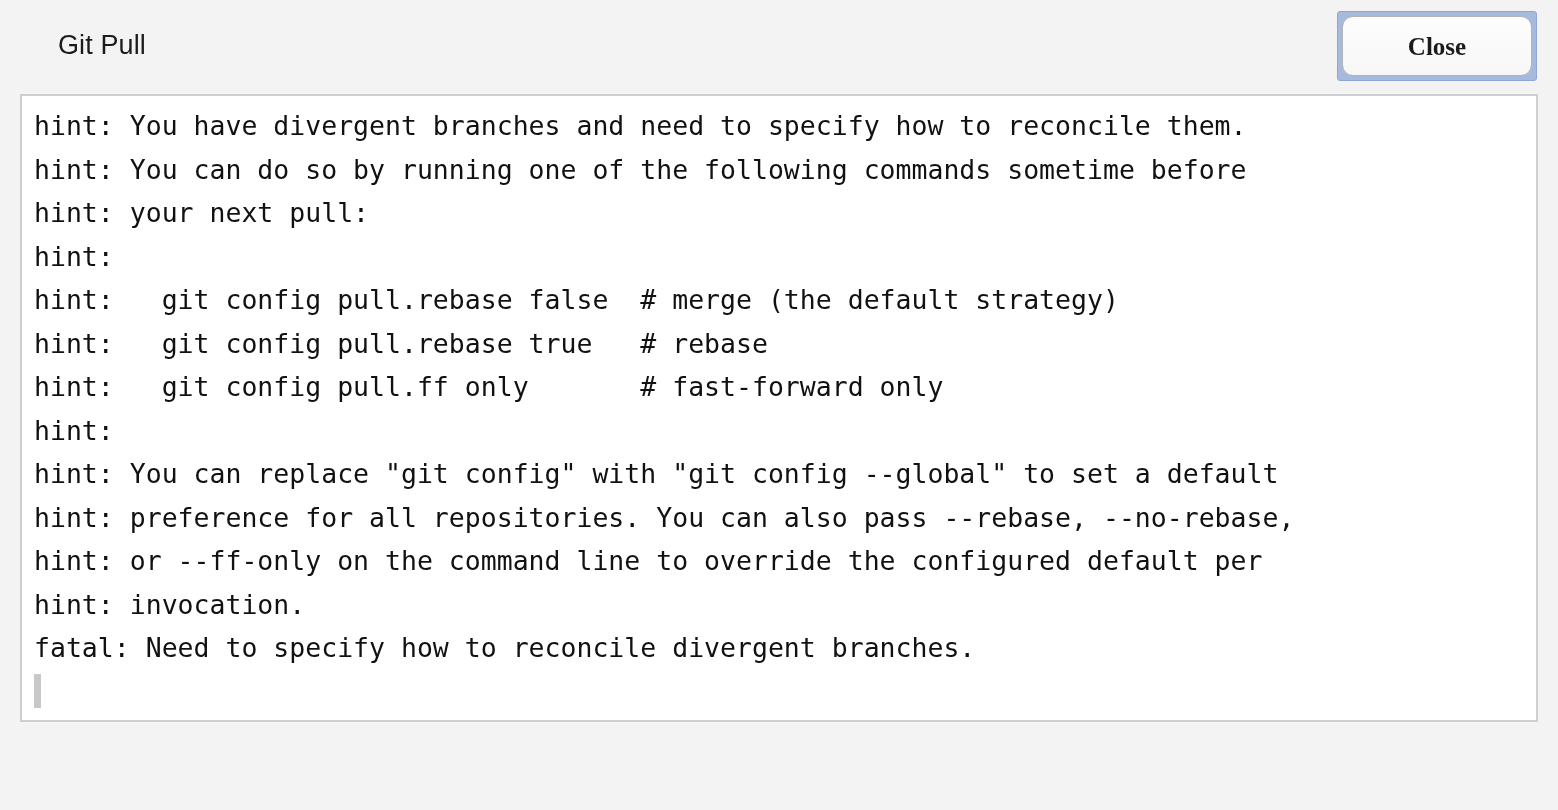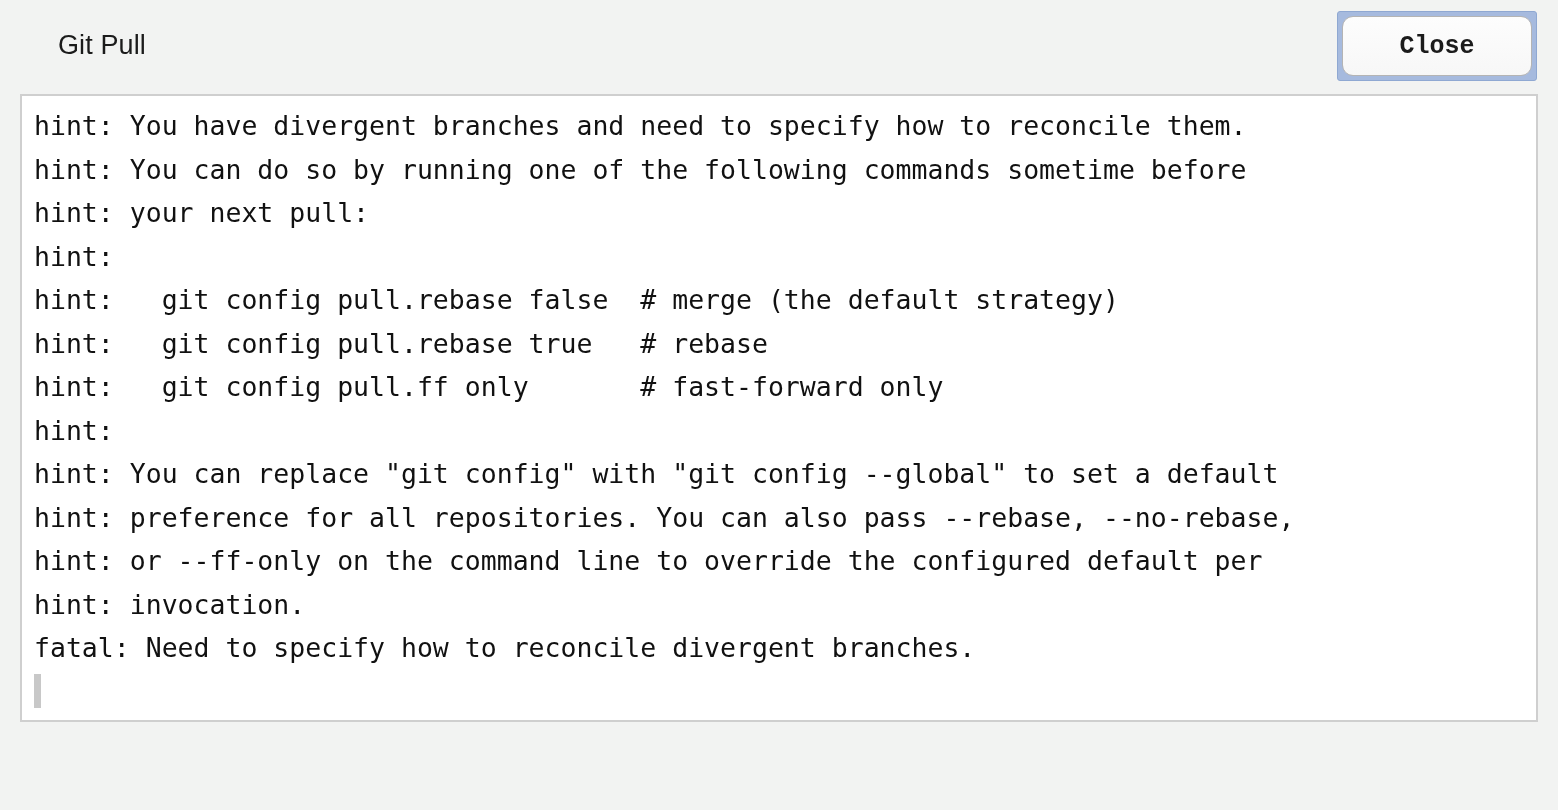--- a/index.html
+++ b/index.html
@@ -58,21 +58,21 @@
     padding: 4px;
   }
   .close-button {
     width: 100%;
     height: 100%;
     box-sizing: border-box;
     background: linear-gradient(#fdfdfd, #f7f7f7);
     border: 1px solid #b4b4b4;
     border-radius: 11px;
     color: #1b1b1b;
-    font-family: Liberation Mono, monospace;
+    font-family: Liberation Serif, serif;
     font-size: 25px;
     font-weight: 700;
     line-height: 1;
     display: flex;
     align-items: center;
     justify-content: center;
     cursor: default;
     padding: 0;
   }
 

